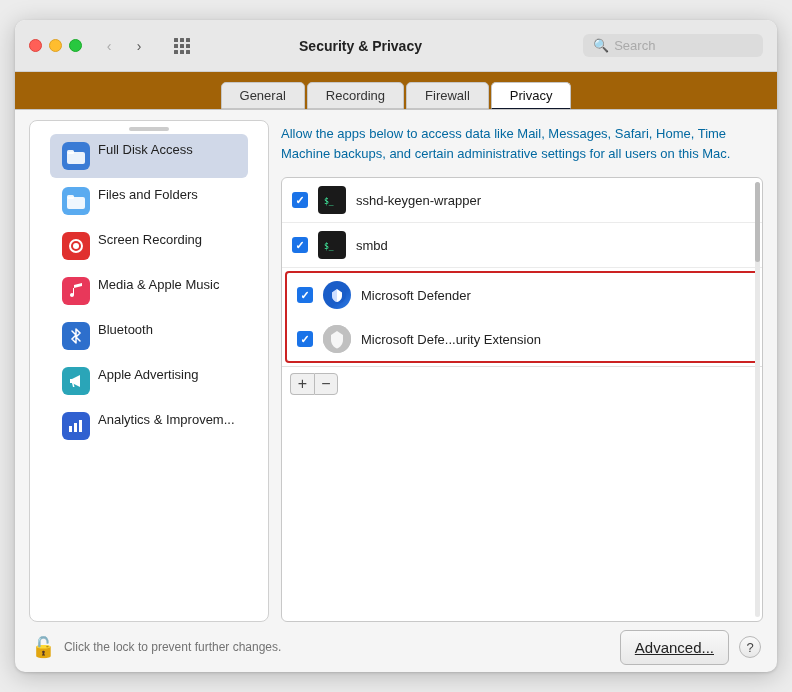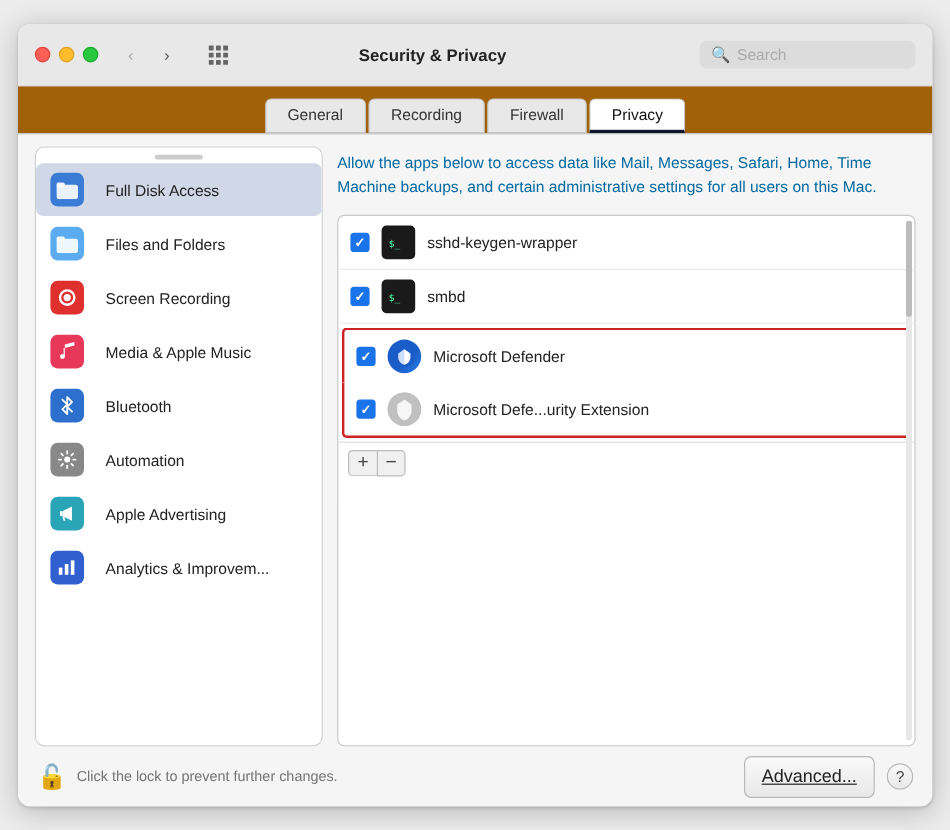--- a/index.html
+++ b/index.html
@@ -112,21 +112,21 @@
       padding: 5px 18px;
       font-size: 13px;
       color: #333;
       border: 1px solid #c5c5c5;
       border-radius: 5px 5px 0 0;
       background: #e8e8e8;
       cursor: pointer;
     }
     .tab.active {
       background: #ffffff;
-      border-bottom: 3px solid #0f172a;
+      border-bottom: 1px solid #0f172a;
       font-weight: 500;
       color: #111;
       z-index: 1;
     }
     .tabs-divider {
       height: 1px;
       background: #c5c5c5;
       margin: 0 0;
     }
     .main-content {
@@ -150,26 +150,25 @@
       padding: 6px 0 2px;
     }
     .scroll-hint-bar {
       width: 40px;
       height: 4px;
       background: #ccc;
       border-radius: 2px;
     }
     .sidebar-item {
       display: flex;
-      align-items: center;
       padding: 8px 12px;
-      gap: 18px;
+      gap: 8px;
       cursor: pointer;
       border-radius: 6px;
-      margin: 1px 0;
+      margin: 1px 20px;
     }
     .sidebar-item.selected {
       background: #d0d8e8;
     }
     .sidebar-icon {
       width: 28px;
       height: 28px;
       border-radius: 6px;
       display: flex;
       align-items: center;
@@ -445,29 +444,20 @@
 
       <div class="sidebar-item">
         <div class="sidebar-icon icon-bluetooth">
           <svg width="12" height="16" viewBox="0 0 12 16">
             <path d="M6 1L6 15M6 1L10 5L6 9M6 9L10 13M6 15L2 11L6 7M6 7L2 3" stroke="white" stroke-width="1.5" fill="none" stroke-linecap="round"></path>
           </svg>
         </div>
         <span class="sidebar-label">Bluetooth</span>
       </div>
 
-      <div class="sidebar-item">
-        <div class="sidebar-icon icon-gray">
-          <svg width="16" height="16" viewBox="0 0 16 16">
-            <circle cx="8" cy="8" r="2.5" fill="white"></circle>
-            <path d="M8 1v2M8 13v2M1 8h2M13 8h2M3.05 3.05l1.41 1.41M11.54 11.54l1.41 1.41M3.05 12.95l1.41-1.41M11.54 4.46l1.41-1.41" stroke="white" stroke-width="1.5" stroke-linecap="round"></path>
-          </svg>
-        </div>
-        <span class="sidebar-label">Automation</span>
-      </div>
 
       <div class="sidebar-item">
         <div class="sidebar-icon icon-teal">
           <svg width="16" height="16" viewBox="0 0 16 16">
             <path d="M2 6h2v4H2V6z" fill="white"></path>
             <path d="M4 6L12 2v12L4 10V6z" fill="white"></path>
             <path d="M4 10l1 4h1.5l-1-4" fill="white"></path>
           </svg>
         </div>
         <span class="sidebar-label">Apple Advertising</span>

